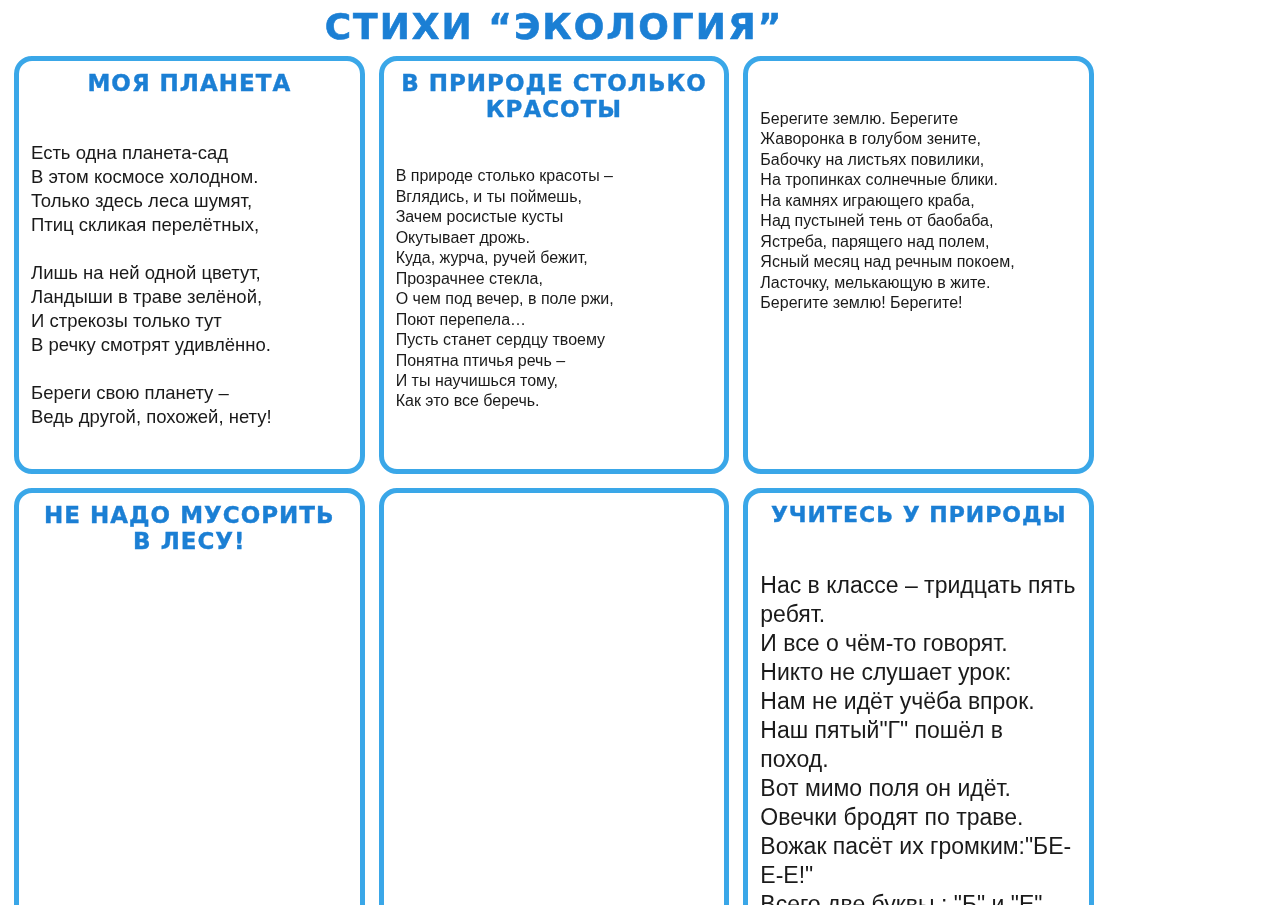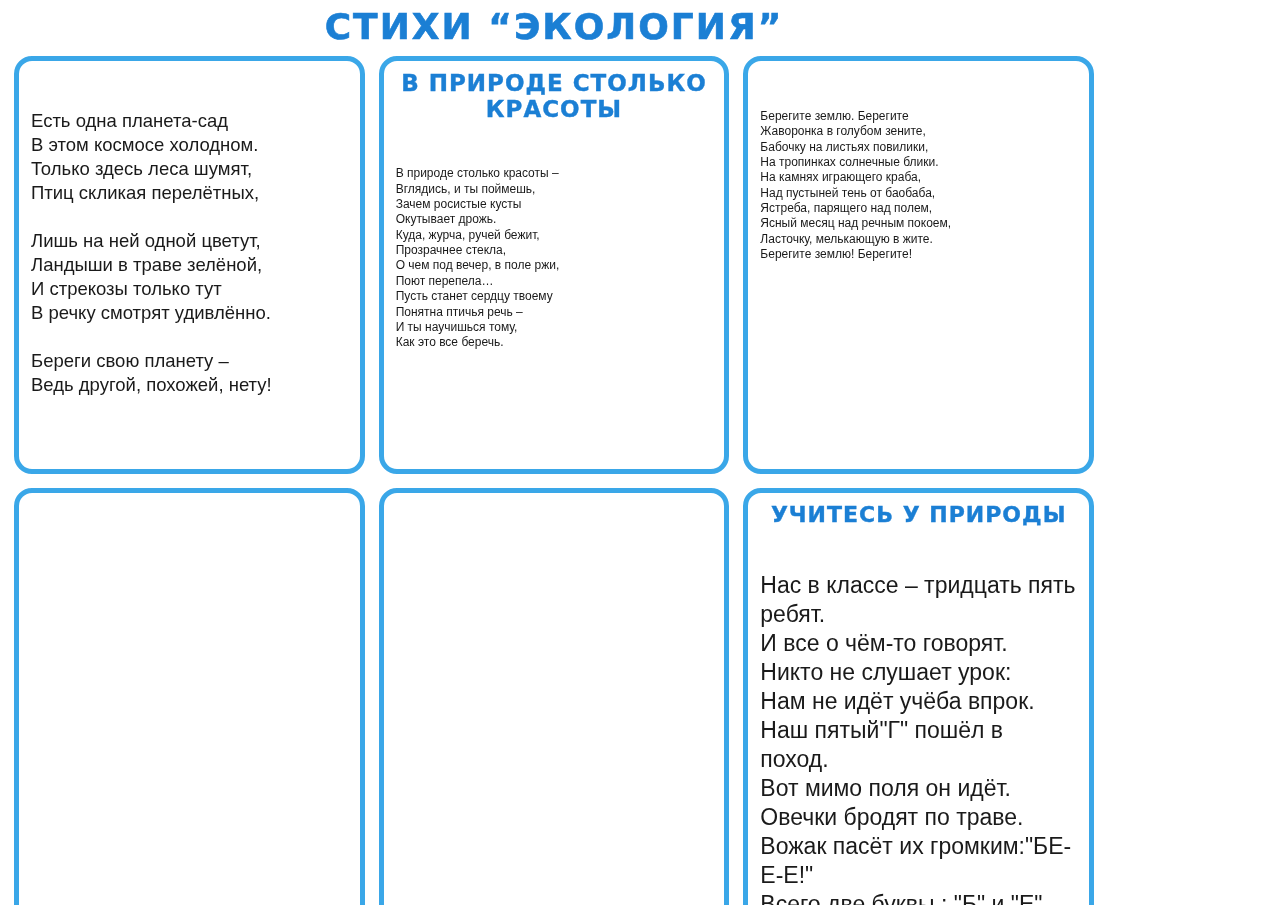--- a/index.html
+++ b/index.html
@@ -65,41 +65,42 @@
   }
   .card-body {
     color: #1a1a1a;
     font-size: 18.5px;
     line-height: 1.3;
     white-space: pre-line;
     font-family: "Liberation Sans", sans-serif;
     margin-top: 38px;
   }
   .card.compact .card-body {
-    font-size: 12px;
+    font-size: 16px;
     line-height: 1.28;
   }
   .card.tight .card-body {
     font-size: 23px;
     line-height: 1.26;
   }
   .card.tight .card-title {
     font-size: 22px;
   }
 </style>
 </head>
 <body>
 
 <div class="page">
 
   <div class="page-title">СТИХИ “ЭКОЛОГИЯ”</div>
 
   <div class="grid">
 
     <div class="card">
+      <div class="card-title">МОЯ ПЛАНЕТА</div>
       <div class="card-body">Есть одна планета-сад
 В этом космосе холодном.
 Только здесь леса шумят,
 Птиц скликая перелётных,
 
 Лишь на ней одной цветут,
 Ландыши в траве зелёной,
 И стрекозы только тут
 В речку смотрят удивлённо.
 
@@ -131,20 +132,22 @@
 На тропинках солнечные блики.
 На камнях играющего краба,
 Над пустыней тень от баобаба,
 Ястреба, парящего над полем,
 Ясный месяц над речным покоем,
 Ласточку, мелькающую в жите.
 Берегите землю! Берегите!</div>
     </div>
 
     <div class="card compact">
+      <div class="card-title">НЕ НАДО МУСОРИТЬ
+В ЛЕСУ!</div>
     </div>
 
     <div class="card">
     </div>
 
     <div class="card tight">
       <div class="card-title">УЧИТЕСЬ У ПРИРОДЫ</div>
       <div class="card-body">Нас в классе – тридцать пять ребят.
 И все о чём-то говорят.
 Никто не слушает урок:

